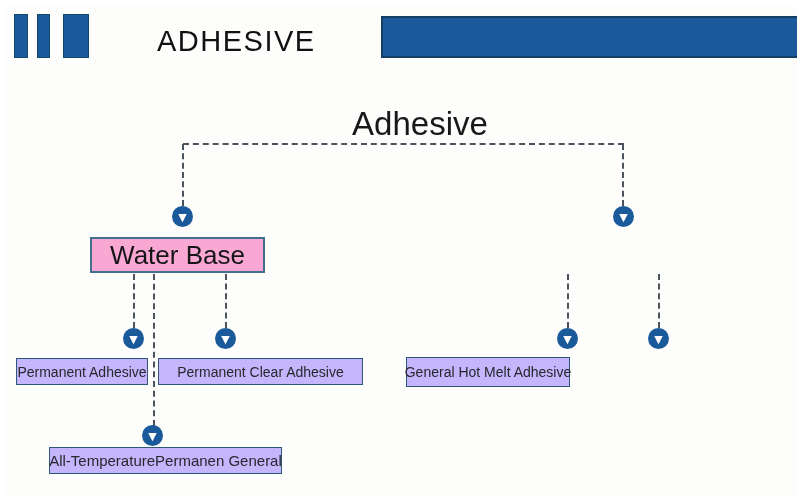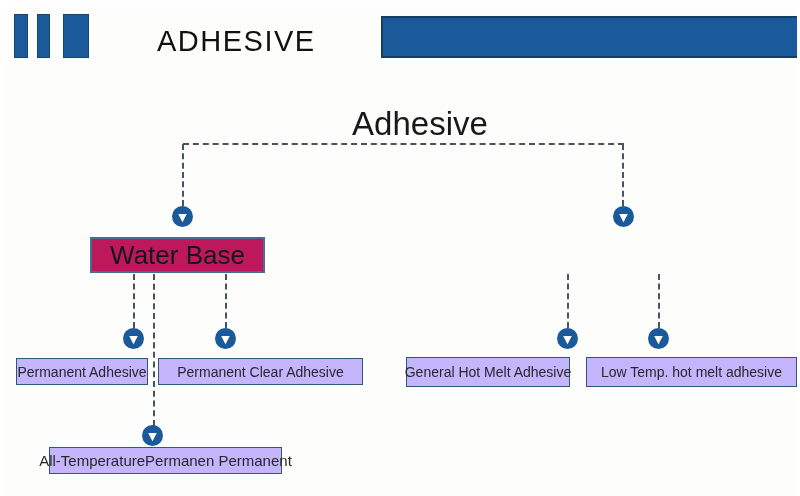--- a/index.html
+++ b/index.html
@@ -50,21 +50,21 @@
   }
   .arrow span{color:#ffffff;font-size:11px;line-height:1;transform:translateY(0.5px);font-family:"DejaVu Sans",sans-serif;}
   .ar-root-l{left:166px;top:200px;}
   .ar-root-r{left:607px;top:200px;}
   .ar-wb1{left:117px;top:322px;}
   .ar-wb2{left:209px;top:322px;}
   .ar-wb3{left:136px;top:419px;}
   .ar-hm1{left:551px;top:322px;}
   .ar-hm2{left:642px;top:322px;}
   .node{
-    position:absolute;background:#be185d;border:2px solid var(--node-border);
+    position:absolute;background:#f9a8d4;border:2px solid var(--node-border);
     display:flex;align-items:center;justify-content:center;
     font-size:26px;color:#151518;
   }
   .node-wb{left:84px;top:231px;width:175px;height:36px;}
   .node-hm{left:516px;top:230px;width:178px;height:38px;}
   .leaf{
     position:absolute;background:#c4b5fd;border:1px solid var(--leaf-border);
     display:flex;align-items:center;justify-content:center;
     font-size:14px;color:#26282b;white-space:nowrap;
   }
@@ -117,17 +117,16 @@
   <div class="vline hm-v2"></div>
   <div class="arrow ar-hm1">
       <span>▼</span>
     </div>
   <div class="arrow ar-hm2">
       <span>▼</span>
     </div>
 
   <div class="leaf leaf-pa">Permanent Adhesive</div>
   <div class="leaf leaf-pca">Permanent Clear Adhesive</div>
-  <div class="leaf leaf-at">All-TemperaturePermanen Permanent</div>
+  <div class="leaf leaf-at">All-TemperaturePermanen General</div>
   <div class="leaf leaf-gh">General Hot Melt Adhesive</div>
-  <div class="leaf leaf-lt">Low Temp. hot melt adhesive</div>
 
 </div>
 
 </body></html>

